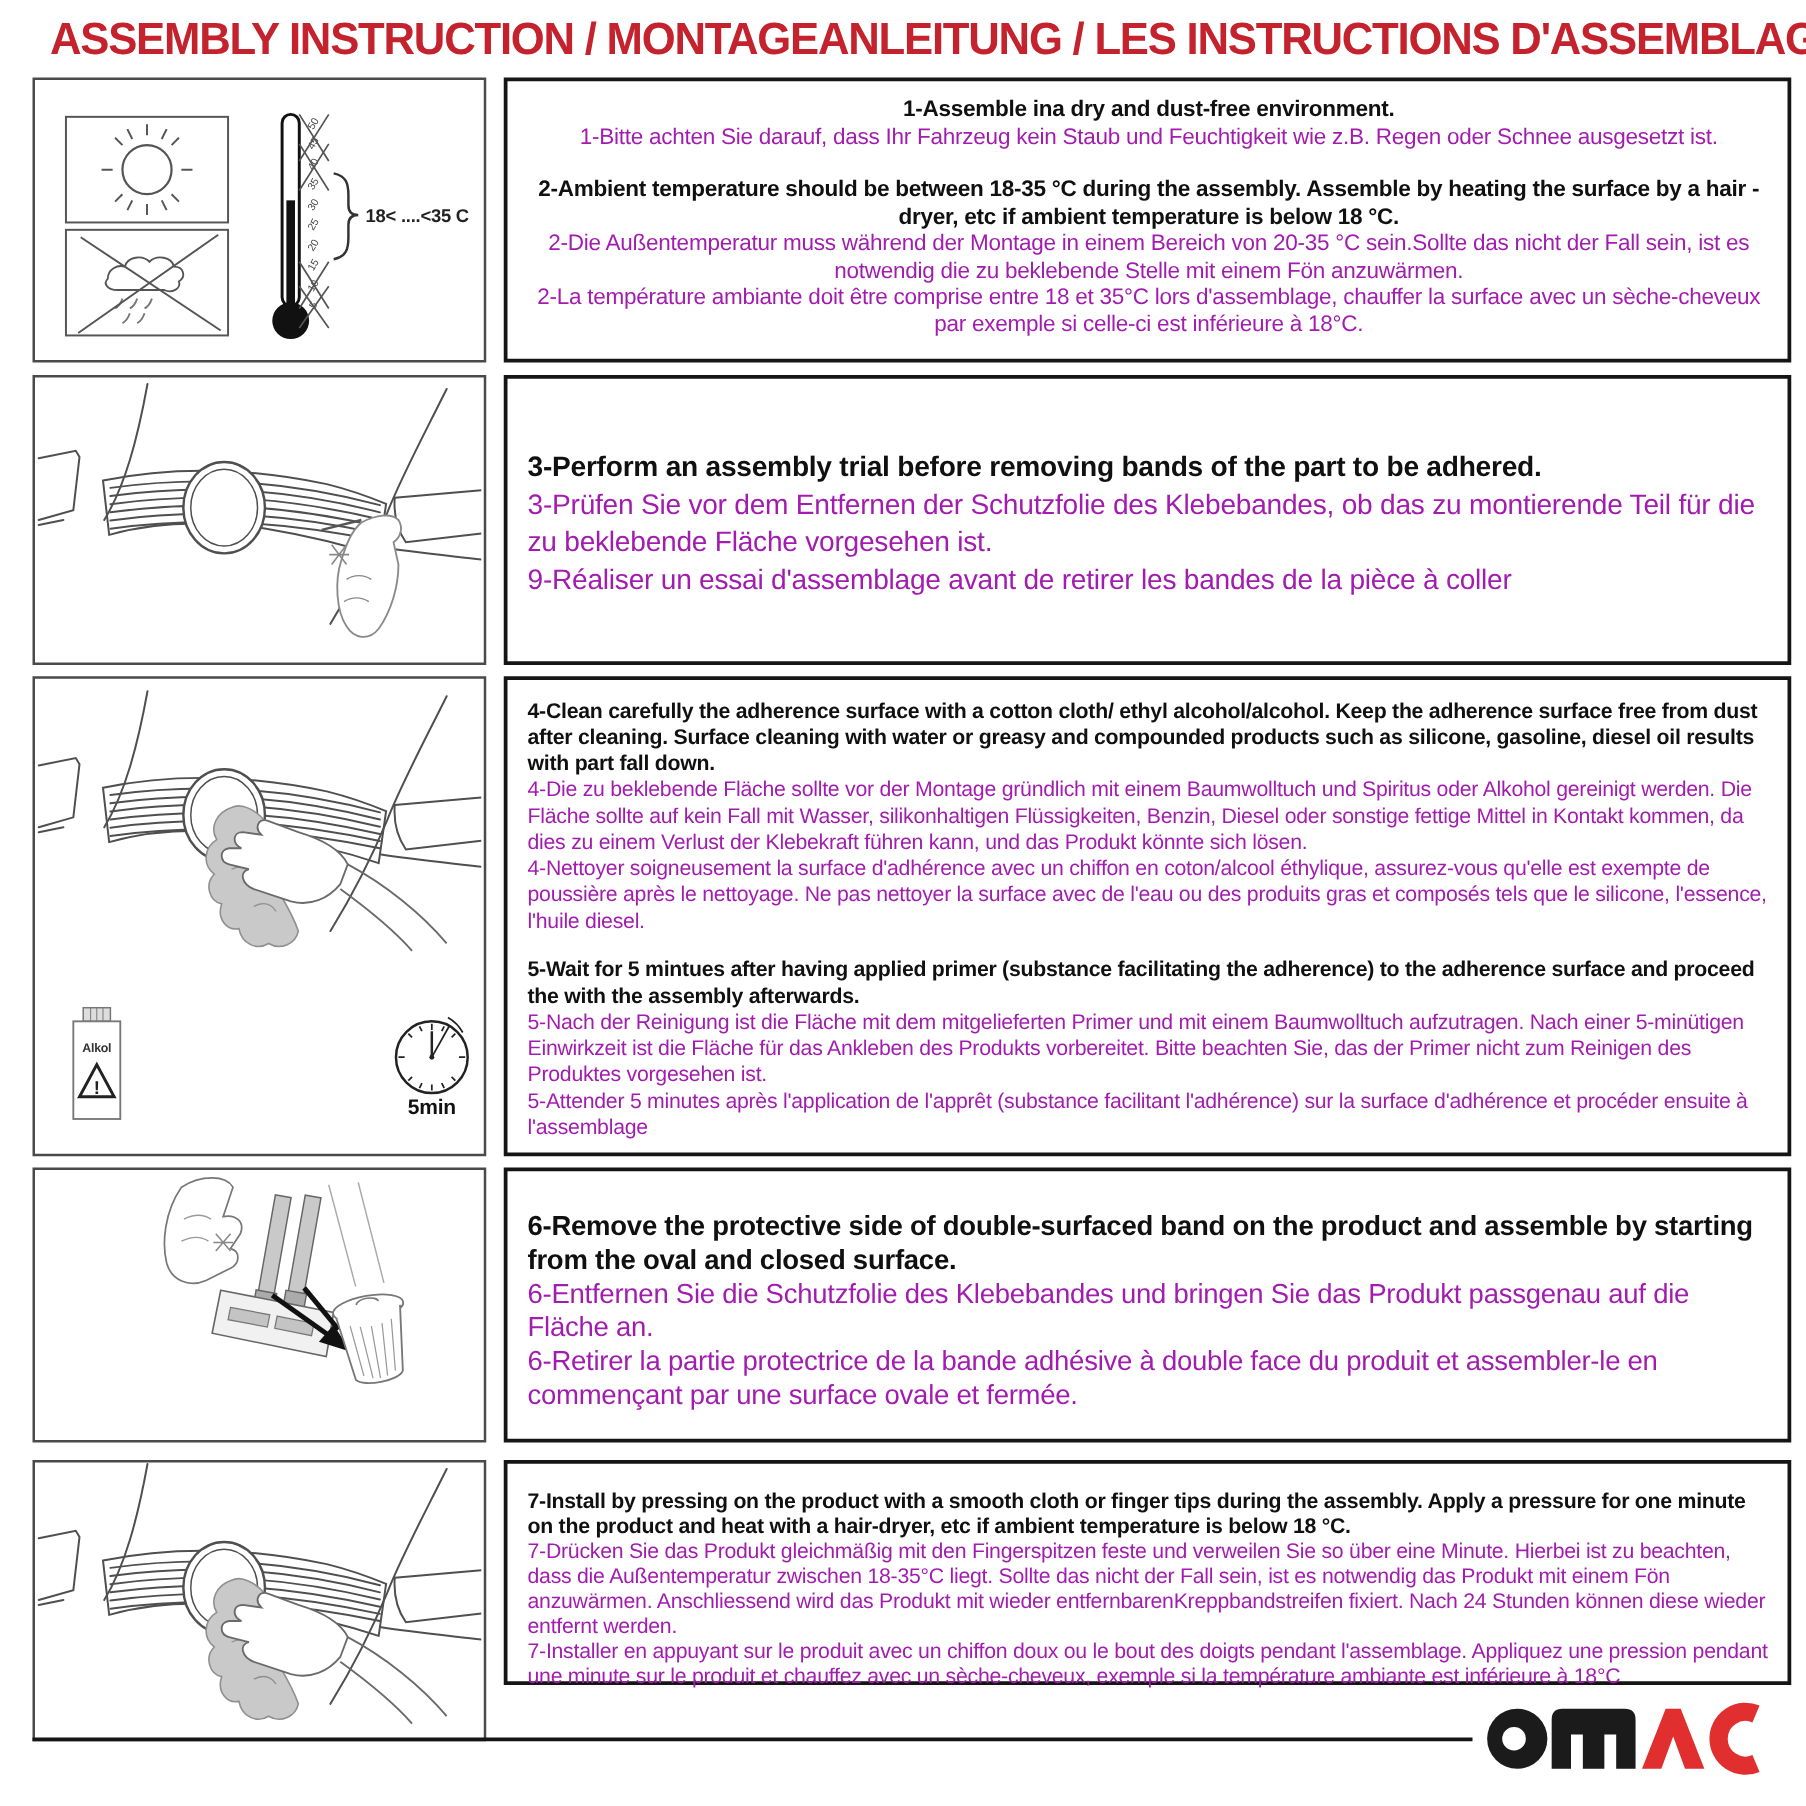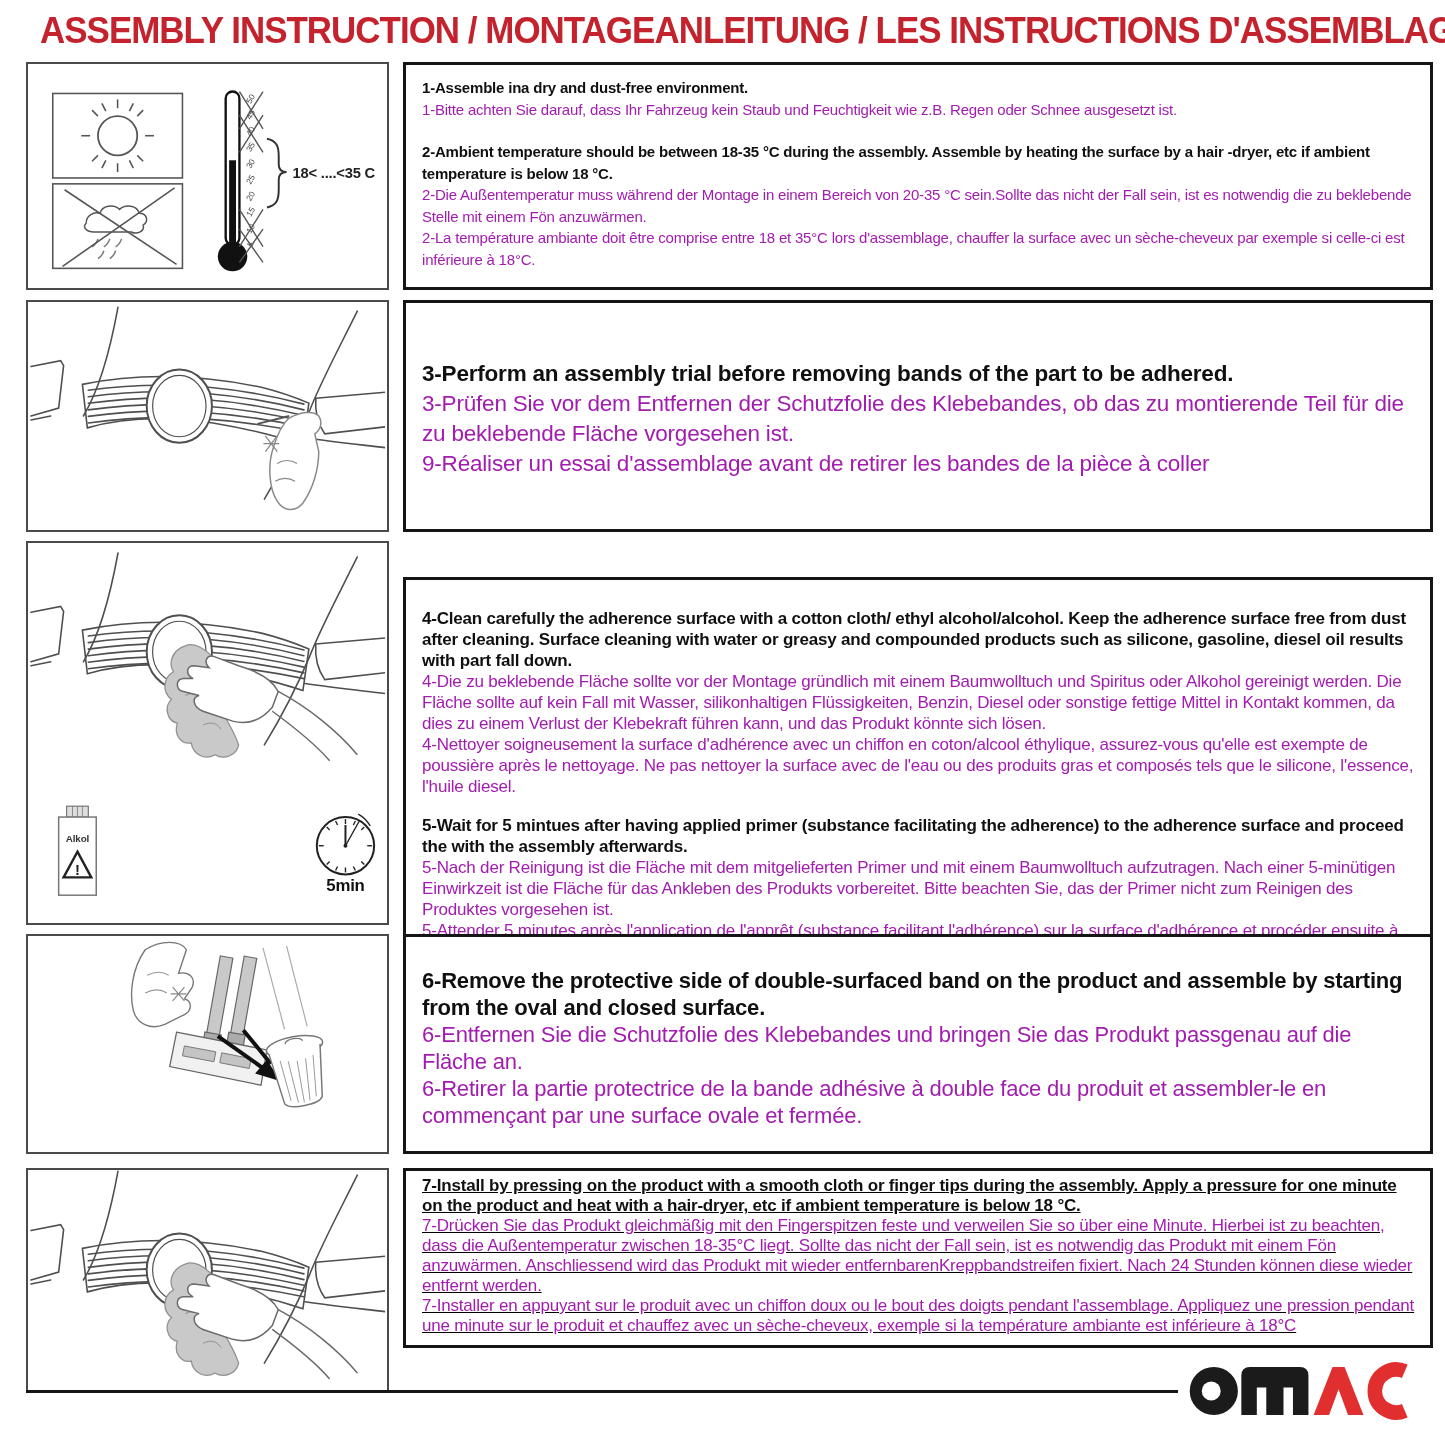--- a/index.html
+++ b/index.html
@@ -9,30 +9,30 @@
          letter-spacing:-1px;color:#c4232e;transform:scaleX(0.97);transform-origin:left top;
          white-space:nowrap;}
   .illus{position:absolute;left:26px;width:363px;border:2px solid #4a4a4a;background:#fff;
          box-sizing:border-box;}
   .illus svg{display:block;width:100%;height:100%;}
   .textbox{position:absolute;left:403px;width:1030px;border:3px solid #151515;background:#fff;
            box-sizing:border-box;padding:10px 14px 0 16px;}
   .textbox p{margin:0;}
   .en{font-weight:700;color:#101010;}
   .de,.fr{font-weight:400;color:#a21caf;}
-  .t1 p{font-size:15px;line-height:21.5px;}
+  .t1 p{font-size:18px;line-height:21.5px;text-align:center;}
   .t2 p{font-size:22.5px;line-height:30px;}
   .t3 p{font-size:17px;line-height:21px;}
   .t4 p{font-size:22px;line-height:27px;}
   .t5 p{font-size:17px;line-height:20px;}
   .t1{padding-top:12px;}
   .t2{padding-top:56px;}
-  .t3{padding-top:28px;margin-top:36px;}
+  .t3{padding-top:14px;}
   .t4{padding-top:30px;}
-  .t5{padding-top:5px;overflow:visible;text-decoration:underline;}
+  .t5{padding-top:20px;overflow:visible;}
   .gap{margin-top:21px !important;}
   .gap3{margin-top:18px !important;}
   .footer-rule{position:absolute;left:26px;top:1390px;width:1152px;height:3px;background:#151515;}
   .logo{position:absolute;left:1188px;top:1360px;width:234px;height:62px;}
   .hidden-label{position:absolute;width:1px;height:1px;overflow:hidden;clip:rect(0 0 0 0);}
   .ln{stroke:#4f4f4f;fill:none;stroke-width:1.6;stroke-linecap:round;}
 </style>
 </head>
 <body>
 

